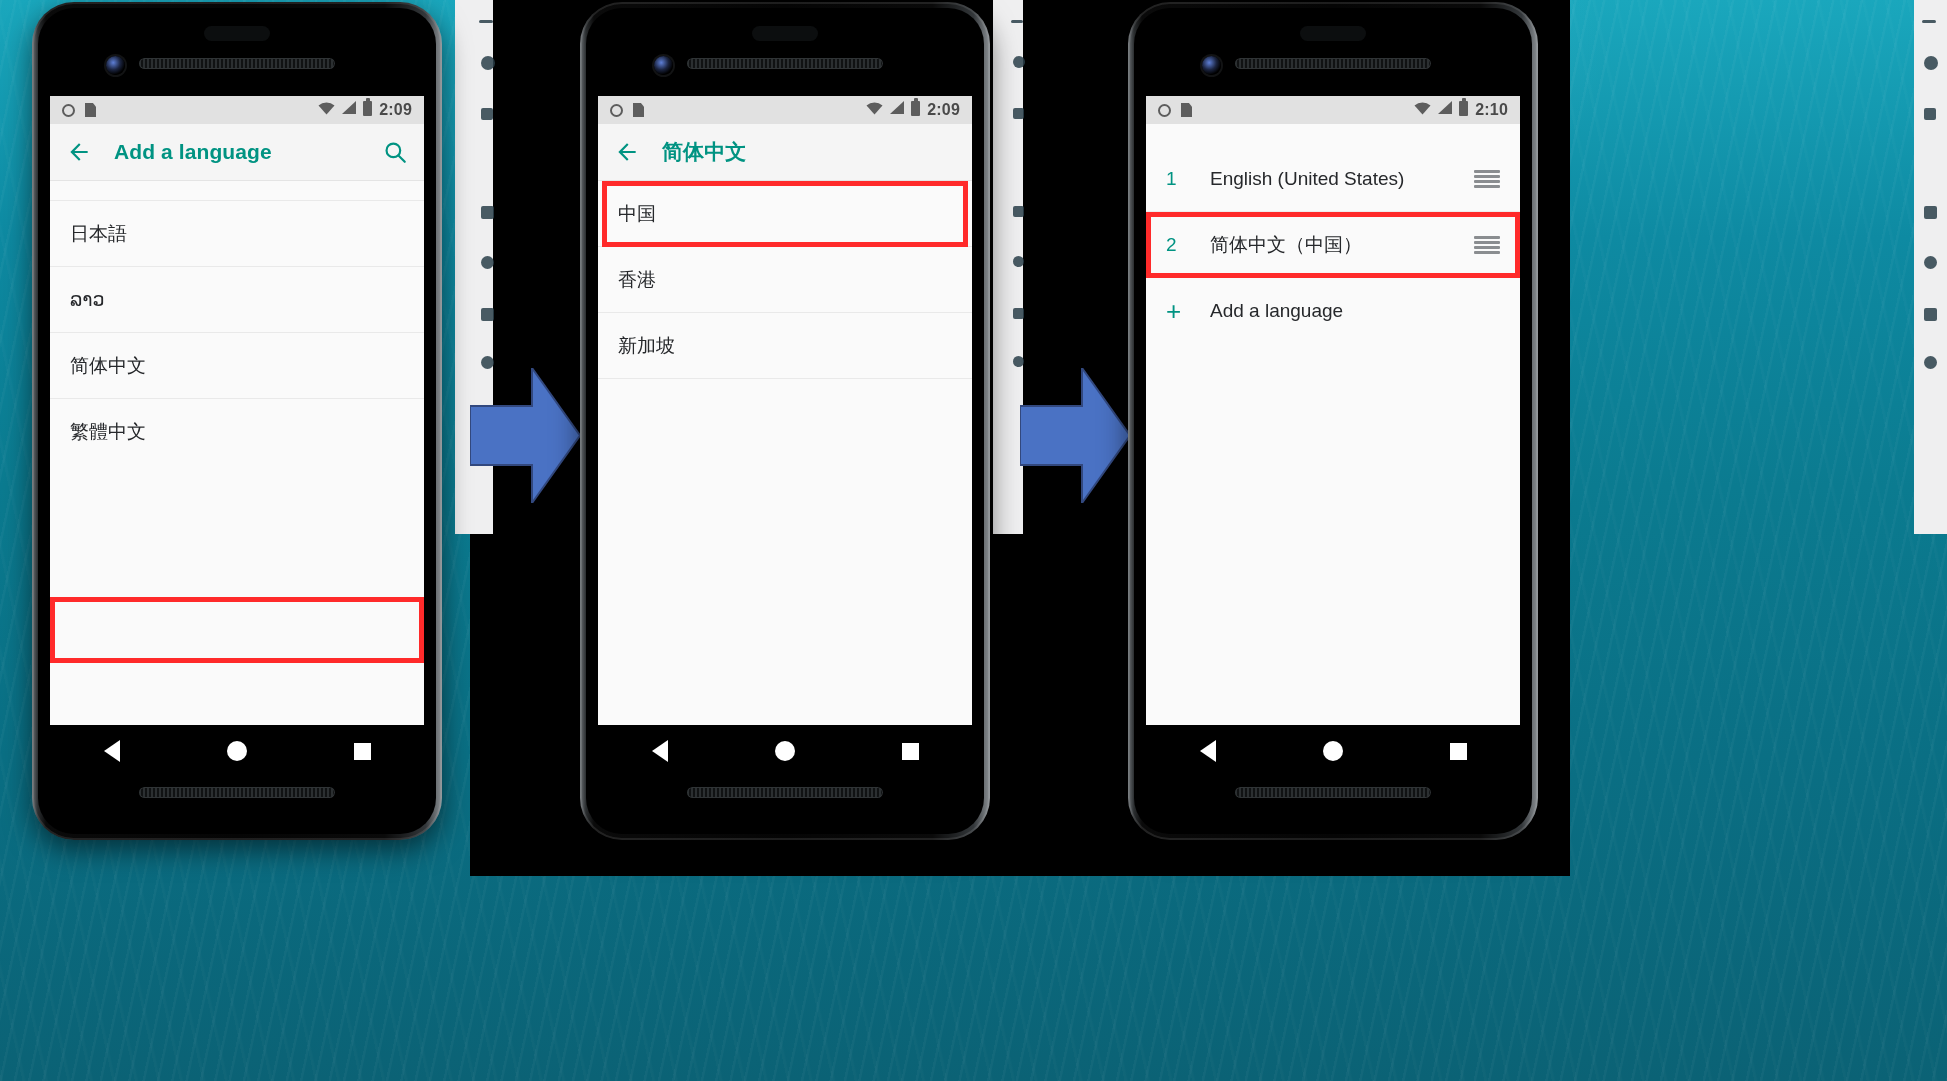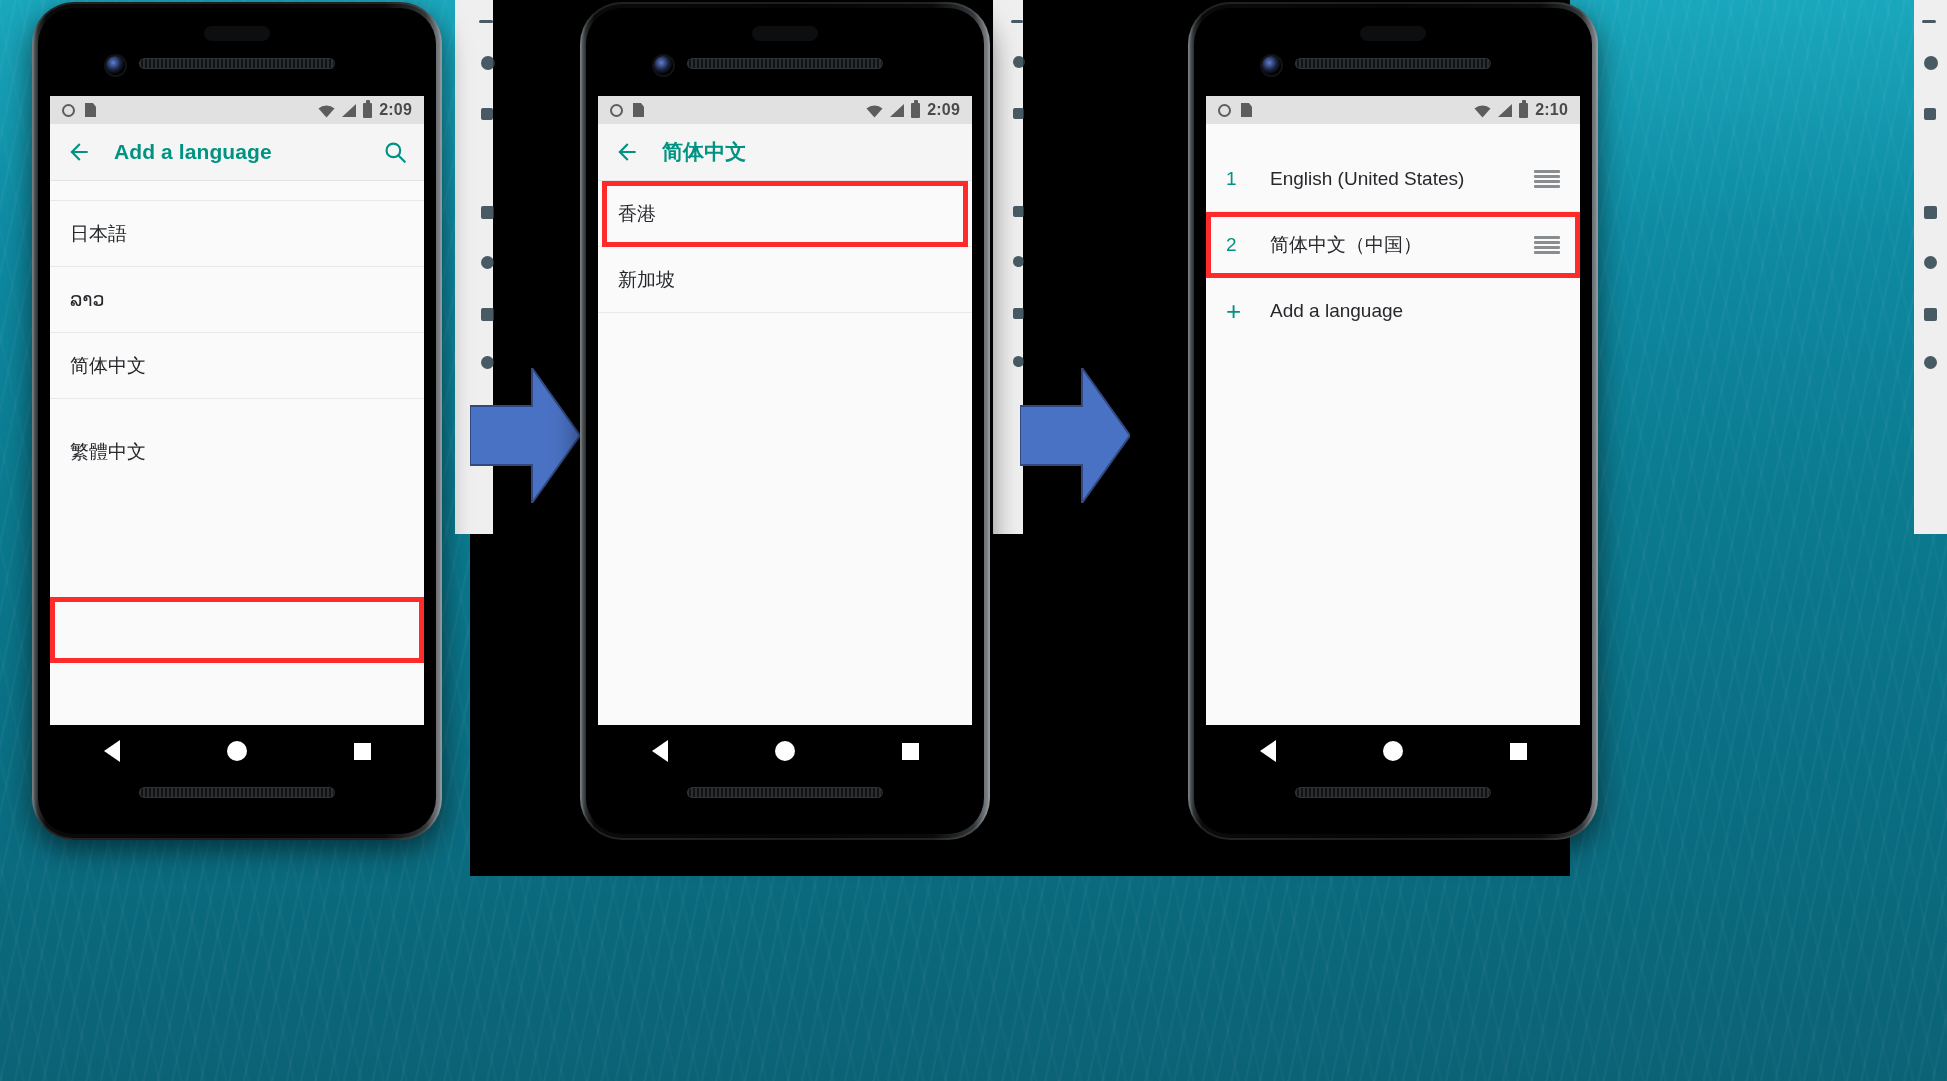--- a/index.html
+++ b/index.html
@@ -50,21 +50,21 @@
     box-shadow:0 0 0 2px #121314;}
   .botgrille{position:absolute;left:50%;transform:translateX(-50%);
     height:11px;border-radius:7px;background:#151718;box-shadow:inset 0 0 0 1px #303436;
     background-image:repeating-linear-gradient(90deg,#2b2f31 0 2px,#101213 2px 4px);}
 
   
   .screen{position:absolute;background:#fafafa;overflow:hidden;}
   .statusbar{height:28px;background:#e1e1e1;display:flex;align-items:center;
     padding:0 12px;font-size:15px;color:#4a4a4a;}
   .sb-left{display:flex;align-items:center;gap:10px;}
-  .sb-right{margin-left:auto;display:flex;align-items:center;gap:7px;}
+  .sb-right{margin-left:auto;display:flex;align-items:flex-start;gap:7px;}
   .sb-circle{width:13px;height:13px;border-radius:50%;border:2px solid #5d5d5d;box-sizing:border-box;}
   .sb-sim{width:11px;height:14px;background:#5d5d5d;
           clip-path:polygon(0 0,72% 0,100% 26%,100% 100%,0 100%);}
   .sb-wifi{width:17px;height:13px;position:relative;}
   .sb-sig{width:0;height:0;border-left:14px solid transparent;border-bottom:13px solid #5d5d5d;}
   .sb-batt{width:9px;height:15px;background:#5d5d5d;border-radius:1px;position:relative;}
   .sb-batt:before{content:"";position:absolute;left:50%;top:-3px;transform:translateX(-50%);
     width:4px;height:3px;background:#5d5d5d;border-radius:1px 1px 0 0;}
   .sb-time{font-size:16px;font-weight:bold;color:#4a4a4a;letter-spacing:.2px;}
 
@@ -188,21 +188,21 @@
           <div class="row" style="height:20px;border-bottom:1px solid #e9e9e9;"></div>
           <div class="row">
               <span>日本語</span>
             </div>
           <div class="row">
               <span>ລາວ</span>
             </div>
           <div class="row">
               <span>简体中文</span>
             </div>
-          <div class="row" style="border-bottom:none;align-items:flex-end;">
+          <div class="row" style="border-bottom:none;">
               <span>繁體中文</span>
             </div>
           <div class="hl-box" style="left:0;top:416px;width:374px;height:66px;"></div>
         </div>
       </div>
 
       <div class="navbar" style="position:absolute;left:12px;top:717px;width:374px;height:52px;">
         <span class="nav-back"></span>
         <span class="nav-home"></span>
         <span class="nav-recent"></span>
@@ -244,20 +244,23 @@
           <span class="back">
             <svg width="26" height="26" viewBox="0 0 24 24">
                 <path d="M20 11H7.8l5.6-5.6L12 4l-8 8 8 8 1.4-1.4L7.8 13H20z" fill="#009382"></path>
               </svg>
           </span>
           <span class="title">简体中文</span>
           <span class="spacer"></span>
         </div>
         <div class="list hl-wrap">
           <div class="row">
+              <span>中国</span>
+            </div>
+          <div class="row">
               <span>香港</span>
             </div>
           <div class="row">
               <span>新加坡</span>
             </div>
           <div class="hl-box" style="left:4px;top:0;width:366px;height:66px;"></div>
         </div>
       </div>
 
       <div class="navbar" style="position:absolute;left:12px;top:717px;width:374px;height:52px;">
@@ -267,21 +270,21 @@
       </div>
     </div>
   </div>
 
   <div class="arrow" style="left:1020px;top:368px;width:110px;height:135px;">
     <svg width="110" height="135" viewBox="0 0 110 135">
       <polygon points="0,38 62,38 62,0 110,67.5 62,135 62,97 0,97" fill="#4a72c4" stroke="#32487e" stroke-width="2"></polygon>
     </svg>
   </div>
 
-  <div class="phone" style="left:1188px;top:2px;width:410px;height:838px;">
+  <div class="phone" style="left:1128px;top:2px;width:410px;height:838px;">
     <div class="phone-inner">
       <div class="topslot" style="top:18px;"></div>
       <div class="earpiece" style="top:50px;width:196px;"></div>
       <div class="camera" style="left:68px;top:48px;"></div>
       <div class="botgrille" style="bottom:36px;width:196px;"></div>
 
       <div class="screen" style="left:12px;top:88px;width:374px;height:629px;">
         <div class="statusbar">
           <span class="sb-left">
             <span class="sb-circle"></span>

